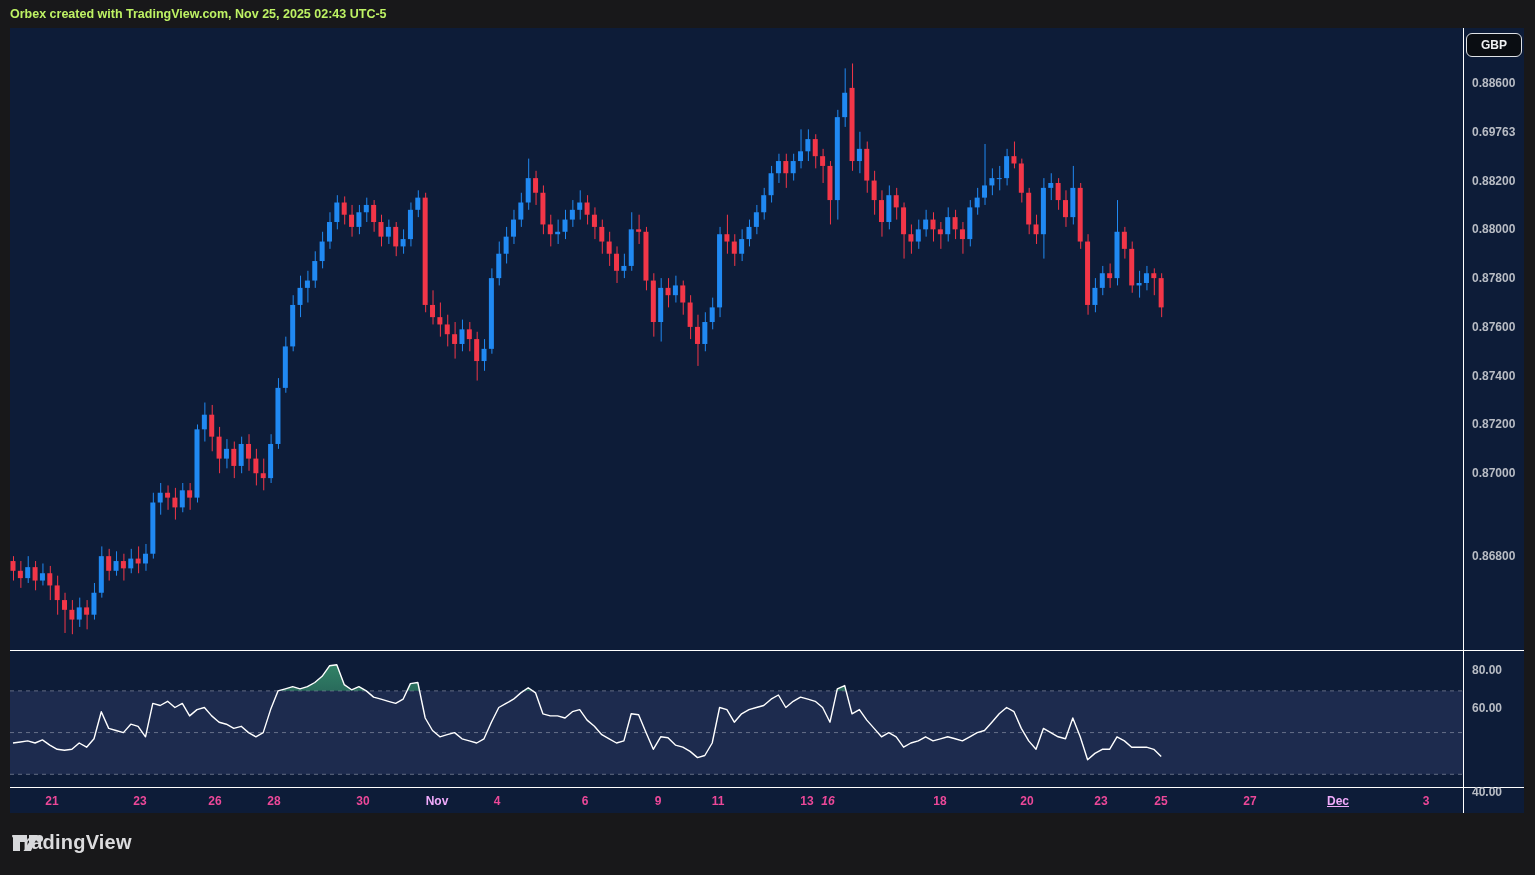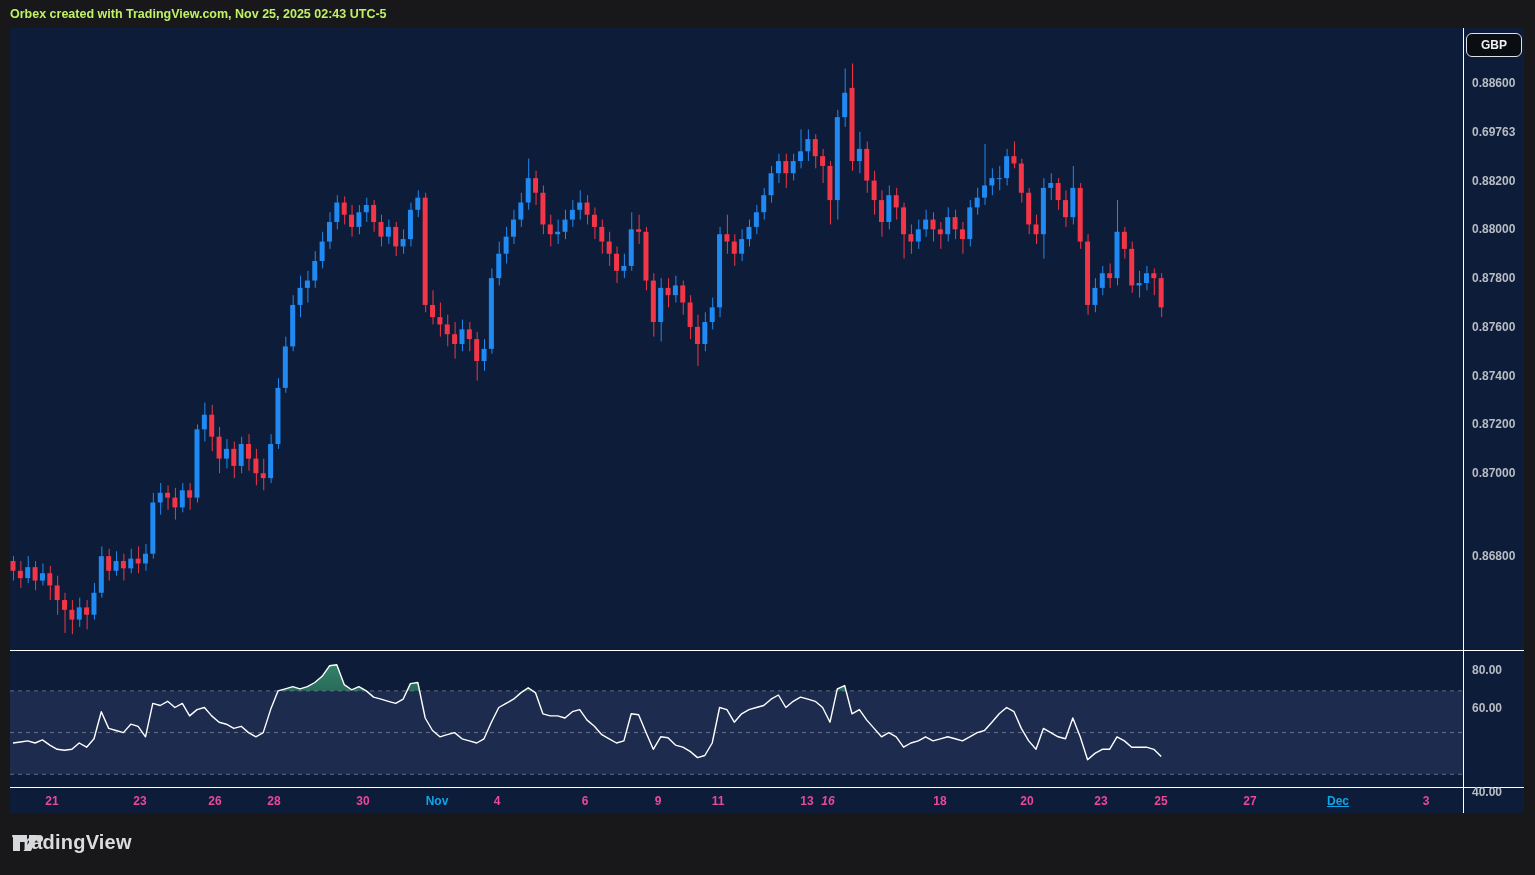--- a/index.html
+++ b/index.html
@@ -9,21 +9,21 @@
   #header-title{position:absolute;left:10px;top:0;height:24px;line-height:28px;
     color:#bef264;font-size:12.5px;font-weight:bold;white-space:nowrap;}
   #panel{position:absolute;left:10px;top:28px;width:1514px;height:785px;background:#0d1c38;}
   .vline{position:absolute;background:#ffffff;width:1px;}
   .hline{position:absolute;background:#ffffff;height:1px;}
   svg{position:absolute;display:block;}
   .axis-label{position:absolute;color:#b8bcc4;font-size:12px;font-weight:bold;
     height:16px;line-height:16px;white-space:nowrap;}
   .time-label{position:absolute;transform:translateX(-50%);color:#ec4899;font-size:12px;
     font-weight:bold;height:16px;line-height:16px;white-space:nowrap;}
-  .time-label.month{color:#0ea5e9;}
+  .time-label.month{color:#f0abfc;}
   #currency-badge{position:absolute;left:1466px;top:33px;width:54px;height:22px;
     background:#0a0d12;border:1.5px solid #dfe2e6;border-radius:6px;color:#f0f1f3;
     font-size:12px;font-weight:bold;text-align:center;line-height:22px;}
   #footer{position:absolute;left:12px;top:831px;display:flex;align-items:center;gap:8px;}
   #footer-brand{color:#dcdcde;font-size:20px;font-weight:bold;letter-spacing:0.2px;}
 </style>
 </head>
 <body>
 
 <div id="screen">

